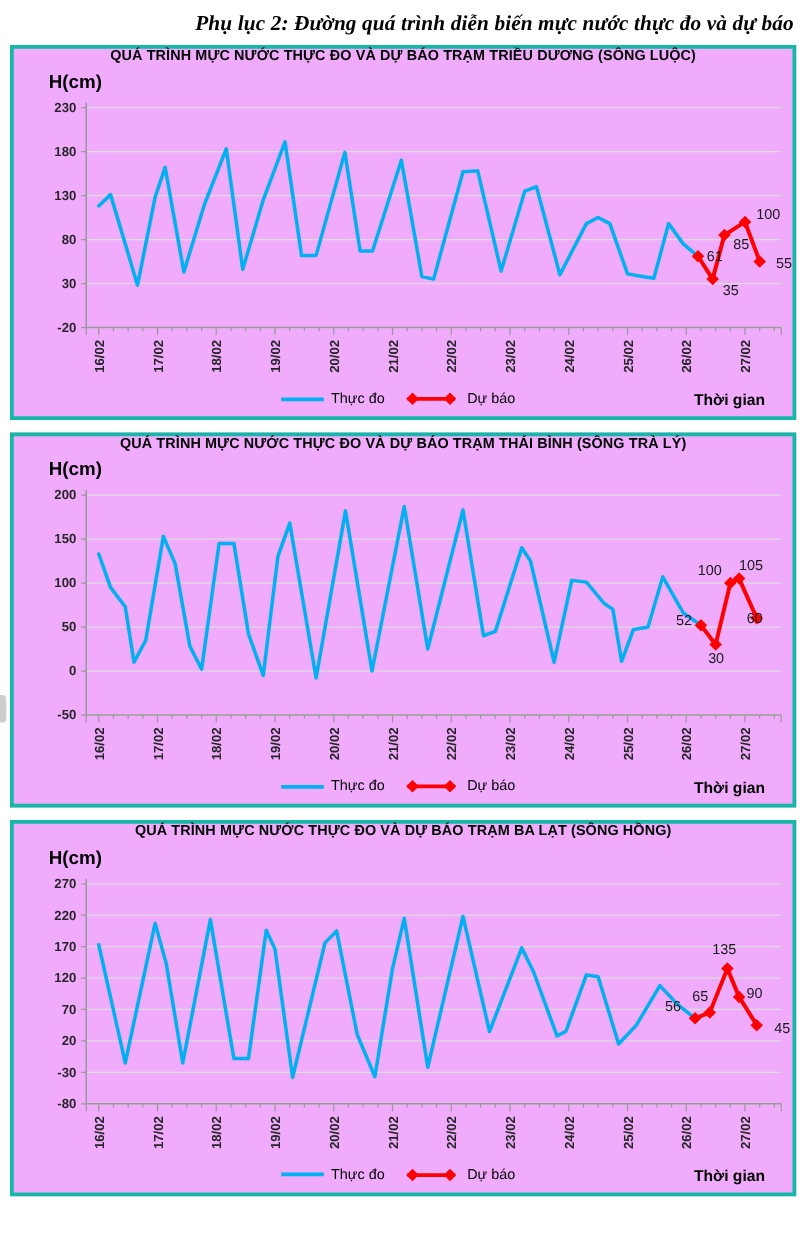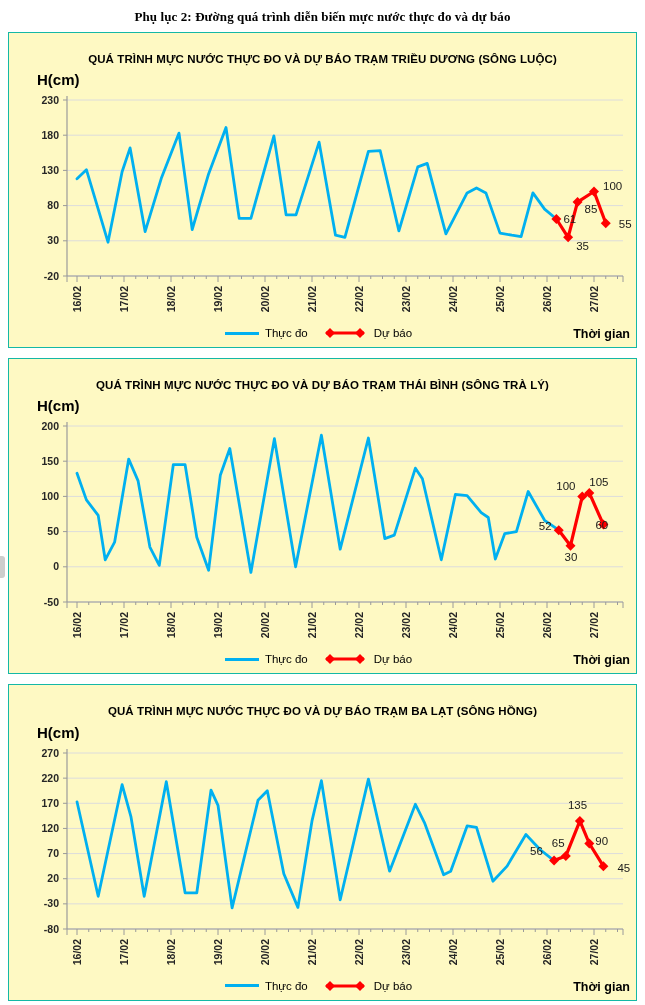--- a/index.html
+++ b/index.html
@@ -1,35 +1,35 @@
 <!DOCTYPE html>
 <html><head>
 <meta charset="utf-8">
 <style>
   html,body{margin:0;padding:0;background:#ffffff;}
   body{width:645px;height:1005px;overflow:hidden;position:relative;
        font-family:"Liberation Sans","DejaVu Sans",sans-serif;color:#000;}
-  .page-title{margin:9px 10px 7px;text-align:center;
+  .page-title{margin:9px 10px 7px;text-align:right;
        font-family:"Liberation Serif","DejaVu Serif",serif;
-       font-weight:bold;font-size:13px;letter-spacing:.1px;}
+       font-weight:bold;font-style:italic;font-size:17px;letter-spacing:.1px;}
   .edge-marker{position:absolute;left:0;top:556px;width:5px;height:22px;
        background:#cdcdcd;border-radius:0 3px 3px 0;}
-  .chart-box{margin:0 8px 10px;border:1px solid #14b8a6;background:#fef9c3;
-       padding:20px 6px 3px;position:relative;}
+  .chart-box{margin:0 8px 10px;border:3px solid #14b8a6;background:#f0abfc;
+       padding:0 6px 3px;position:relative;}
   .chart-title{text-align:center;font-weight:bold;font-size:11.5px;line-height:1.15;
        letter-spacing:.1px;}
   .y-axis-title{font-weight:bold;font-size:15px;margin:5px 0 0 22px;}
   svg.plot{display:block;width:629px;height:236px;}
   svg text{font-family:"Liberation Sans","DejaVu Sans",sans-serif;}
   .legend-row{position:relative;height:22px;margin-top:-2px;}
   .legend{display:flex;justify-content:center;align-items:center;gap:6px;
        height:22px;font-size:11.5px;}
   .sw-line{display:inline-block;width:34px;height:3px;background:#00B0F0;}
   .legend .lg-label{margin-right:8px;}
-  .x-axis-title{position:absolute;right:0;bottom:3px;font-weight:bold;font-size:12.5px;}
+  .x-axis-title{position:absolute;right:16px;bottom:3px;font-weight:bold;font-size:12.5px;}
 </style>
 </head>
 <body>
 
 <div class="page-title">Phụ lục 2: Đường quá trình diễn biến mực nước thực đo và dự báo</div>
 <div class="edge-marker"></div>
 
 <section class="chart-box">
   <div class="chart-title">QUÁ TRÌNH MỰC NƯỚC THỰC ĐO VÀ DỰ BÁO TRẠM TRIỀU DƯƠNG (SÔNG LUỘC)</div>
   <div class="y-axis-title">H(cm)</div>

